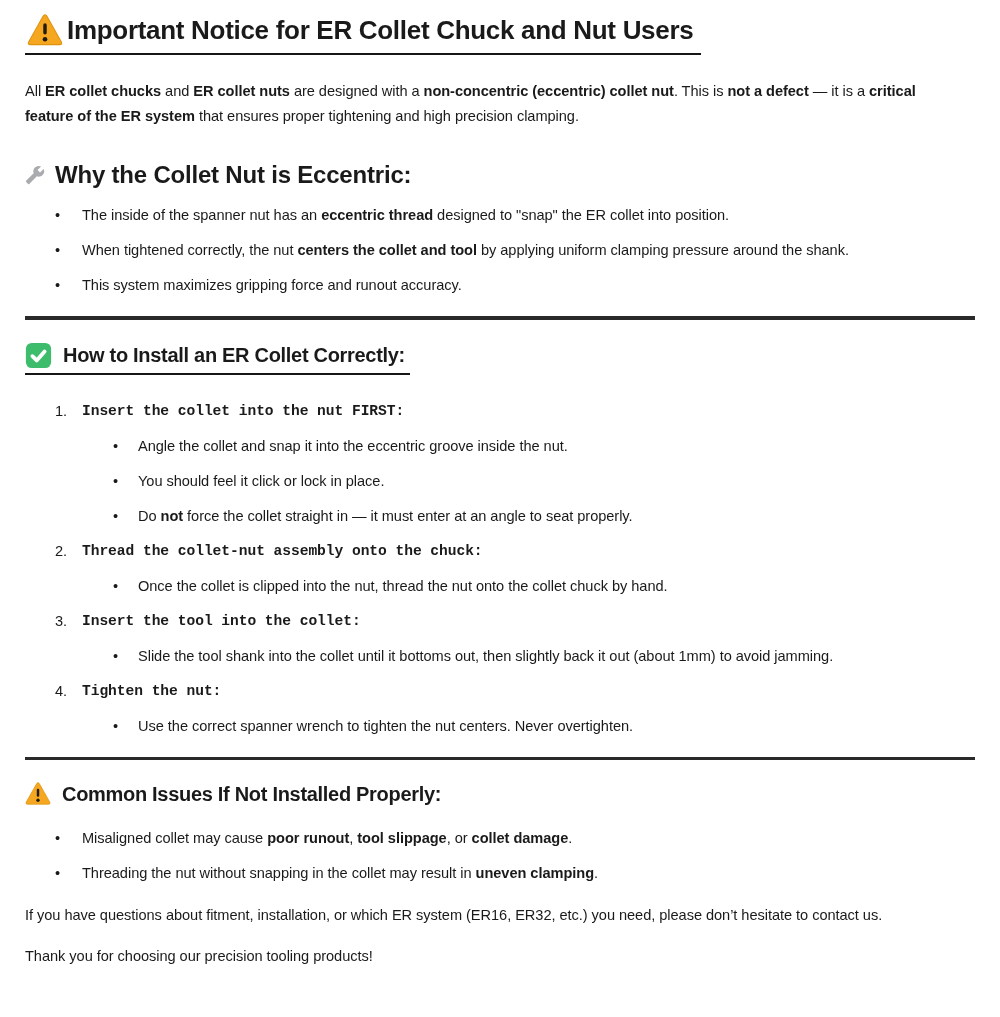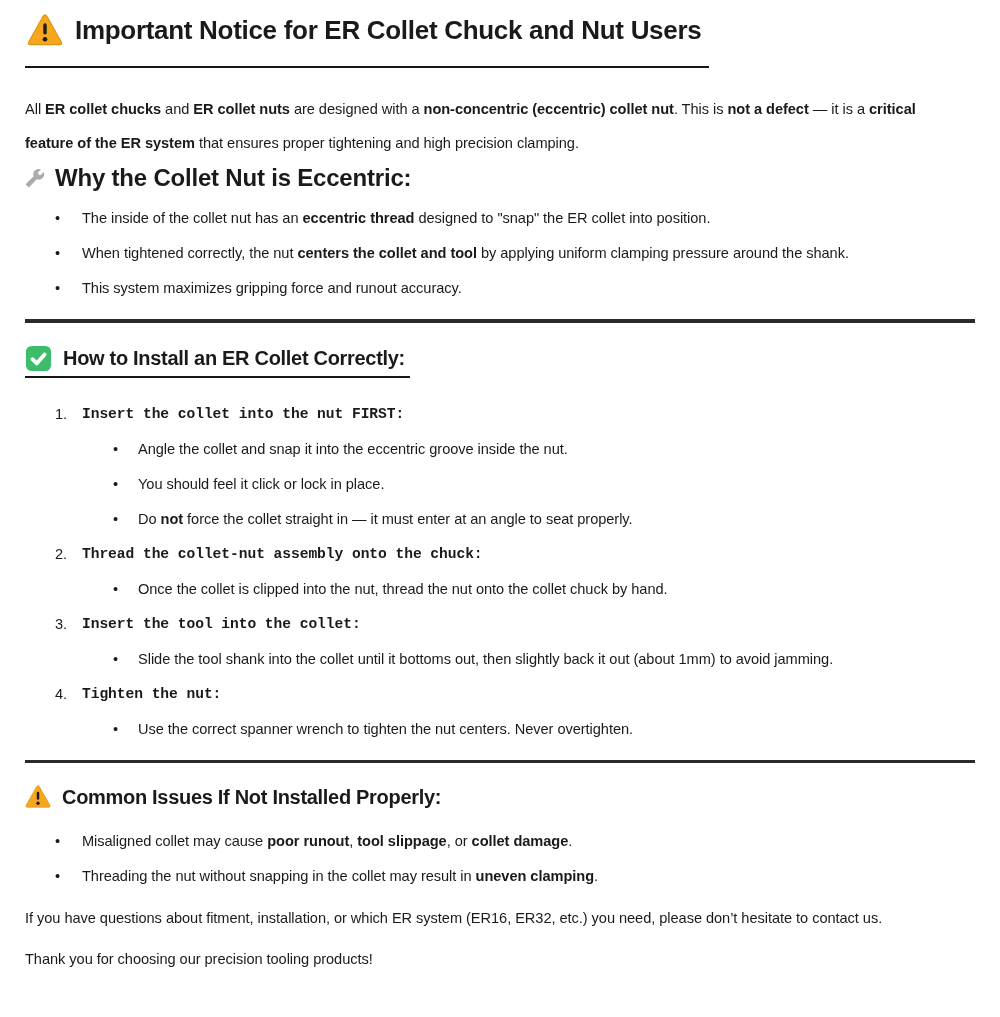--- a/index.html
+++ b/index.html
@@ -7,46 +7,46 @@
   body {
     font-family: "Liberation Sans", sans-serif;
     font-size: 14.6px;
     color: #1a1a1a;
     letter-spacing: -0.05px;
   }
   .page { padding: 12px 25px 0 25px; width: 1000px; height: 1017px; }
 
   
   .h1 {
-    display: flex; align-items: center; gap: 12px;
+    display: flex; align-items: center; gap: 4px;
     width: max-content; max-width: 950px;
     font-size: 26px; font-weight: 700; letter-spacing: -0.3px;
     border-bottom: 2.5px solid #161616;
-    padding: 2px 8px 19px 2px;
+    padding: 2px 8px 6px 2px;
     margin-bottom: 24px;
   }
   .h2 {
     display: flex; align-items: center; gap: 11px;
     width: max-content; max-width: 950px;
     font-size: 20px; font-weight: 700; letter-spacing: -0.3px;
     border-bottom: 2px solid #161616;
     padding: 0 5px 4px 0;
     margin-bottom: 24px;
   }
   .h2.noline { border-bottom: none; padding-bottom: 0; margin-bottom: 20px; }
   .h3 {
     display: flex; align-items: center; gap: 10px;
     font-size: 24px; font-weight: 700; letter-spacing: -0.2px;
     margin-bottom: 14px;
   }
 
   .icon { flex: 0 0 auto; display: inline-flex; }
 
   
-  .intro { line-height: 34px; margin-bottom: 4px; max-width: 935px; }
+  .intro { line-height: 25px; margin-bottom: 32px; max-width: 935px; }
   .closing { line-height: 26px; margin-bottom: 15px; max-width: 950px; }
   .thanks { line-height: 26px; }
 
   
   ul, ol { list-style: none; }
   .row { display: flex; line-height: 25px; margin-bottom: 10px; }
   .row .marker { flex: 0 0 27px; width: 27px; }
   .bullets.top { margin-left: 30px; }
   .bullets.sub { margin-left: 88px; }
   .bullets.sub .row .marker { flex: 0 0 25px; width: 25px; }
@@ -83,21 +83,21 @@
           <path fill="#A9ABAE" d="M22.7 19l-9.1-9.1c.9-2.3.4-5-1.5-6.9-2-2-5-2.4-7.4-1.3L9 6 6 9 1.6 4.7C.4 7.1.9 10.1 2.9 12.1c1.9 1.9 4.6 2.4 6.9 1.5l9.1 9.1c.4.4 1 .4 1.4 0l2.3-2.3c.5-.4.5-1.1.1-1.4z"></path>
         </g>
       </svg>
     </span>
     <span>Why the Collet Nut is Eccentric:</span>
   </div>
 
   <ul class="bullets top">
     <li class="row">
       <span class="marker">•</span>
-      <span class="txt"><span>The inside of the collet nut has an </span><b>eccentric thread</b><span> designed to "snap" the ER collet into position.</span></span>
+      <span class="txt"><span>The inside of the spanner nut has an </span><b>eccentric thread</b><span> designed to "snap" the ER collet into position.</span></span>
     </li>
     <li class="row">
       <span class="marker">•</span>
       <span class="txt"><span>When tightened correctly, the nut </span><b>centers the collet and tool</b><span> by applying uniform clamping pressure around the shank.</span></span>
     </li>
     <li class="row">
       <span class="marker">•</span>
       <span class="txt"><span>This system maximizes gripping force and runout accuracy.</span></span>
     </li>
   </ul>

